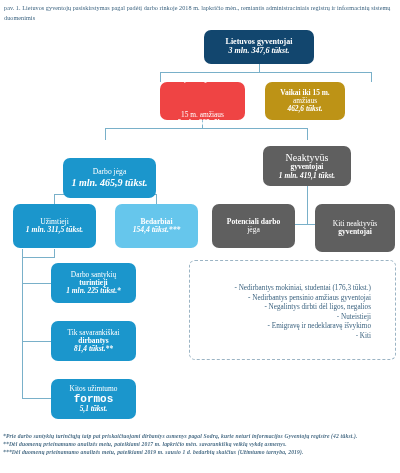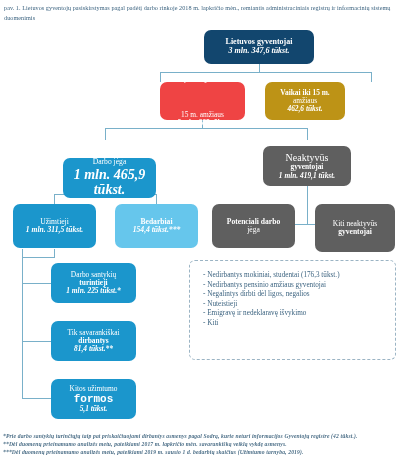--- a/index.html
+++ b/index.html
@@ -66,23 +66,24 @@
   #inactive-list {
     position: absolute;
     box-sizing: border-box;
     border: 1px dashed #9bb4c4;
     border-radius: 6px;
     background: #ffffff;
     padding: 6px 7px 6px 9px;
     z-index: 3;
   }
   #inactive-list ul {
-    margin: 4px;
+    margin: 17px;
     padding: 0;
     list-style: none;
+    text-align: right;
   }
   #inactive-list li {
     font-size: 7.2px;
     line-height: 9.6px;
     color: #3d6480;
     text-indent: -5px;
     padding-left: 5px;
   }
 
   
@@ -145,21 +146,21 @@
 </div>
 
 <div class="node" style="left:265px; top:82px; width:80px; height:38px; background:#bd9316;">
   <span class="ln b" style="font-size:7.4px;">Vaikai iki 15 m.</span>
   <span class="ln r" style="font-size:7.4px;">amžiaus</span>
   <span class="ln i" style="font-size:7.4px;">462,6 tūkst.</span>
 </div>
 
 <div class="node" style="left:63px; top:146px; width:93px; height:40px; background:#1b96cc;margin-top:12px;">
   <span class="ln r" style="font-size:7.6px;">Darbo jėga</span>
-  <span class="ln i" style="font-size:14px;">1 mln. 465,9 tūkst.</span>
+  <span class="ln i" style="font-size:10px;">1 mln. 465,9 tūkst.</span>
 </div>
 
 <div class="node" style="left:263px; top:146px; width:88px; height:40px; background:#5f5f5f;">
   <span class="ln r" style="font-size:10px;">Neaktyvūs</span>
   <span class="ln b" style="font-size:7.4px;">gyventojai</span>
   <span class="ln i" style="font-size:7.4px;">1 mln. 419,1 tūkst.</span>
 </div>
 
 <div class="node" style="left:13px; top:204px; width:83px; height:44px; background:#1b96cc;">
   <span class="ln r" style="font-size:7.6px;">Užimtieji</span>

